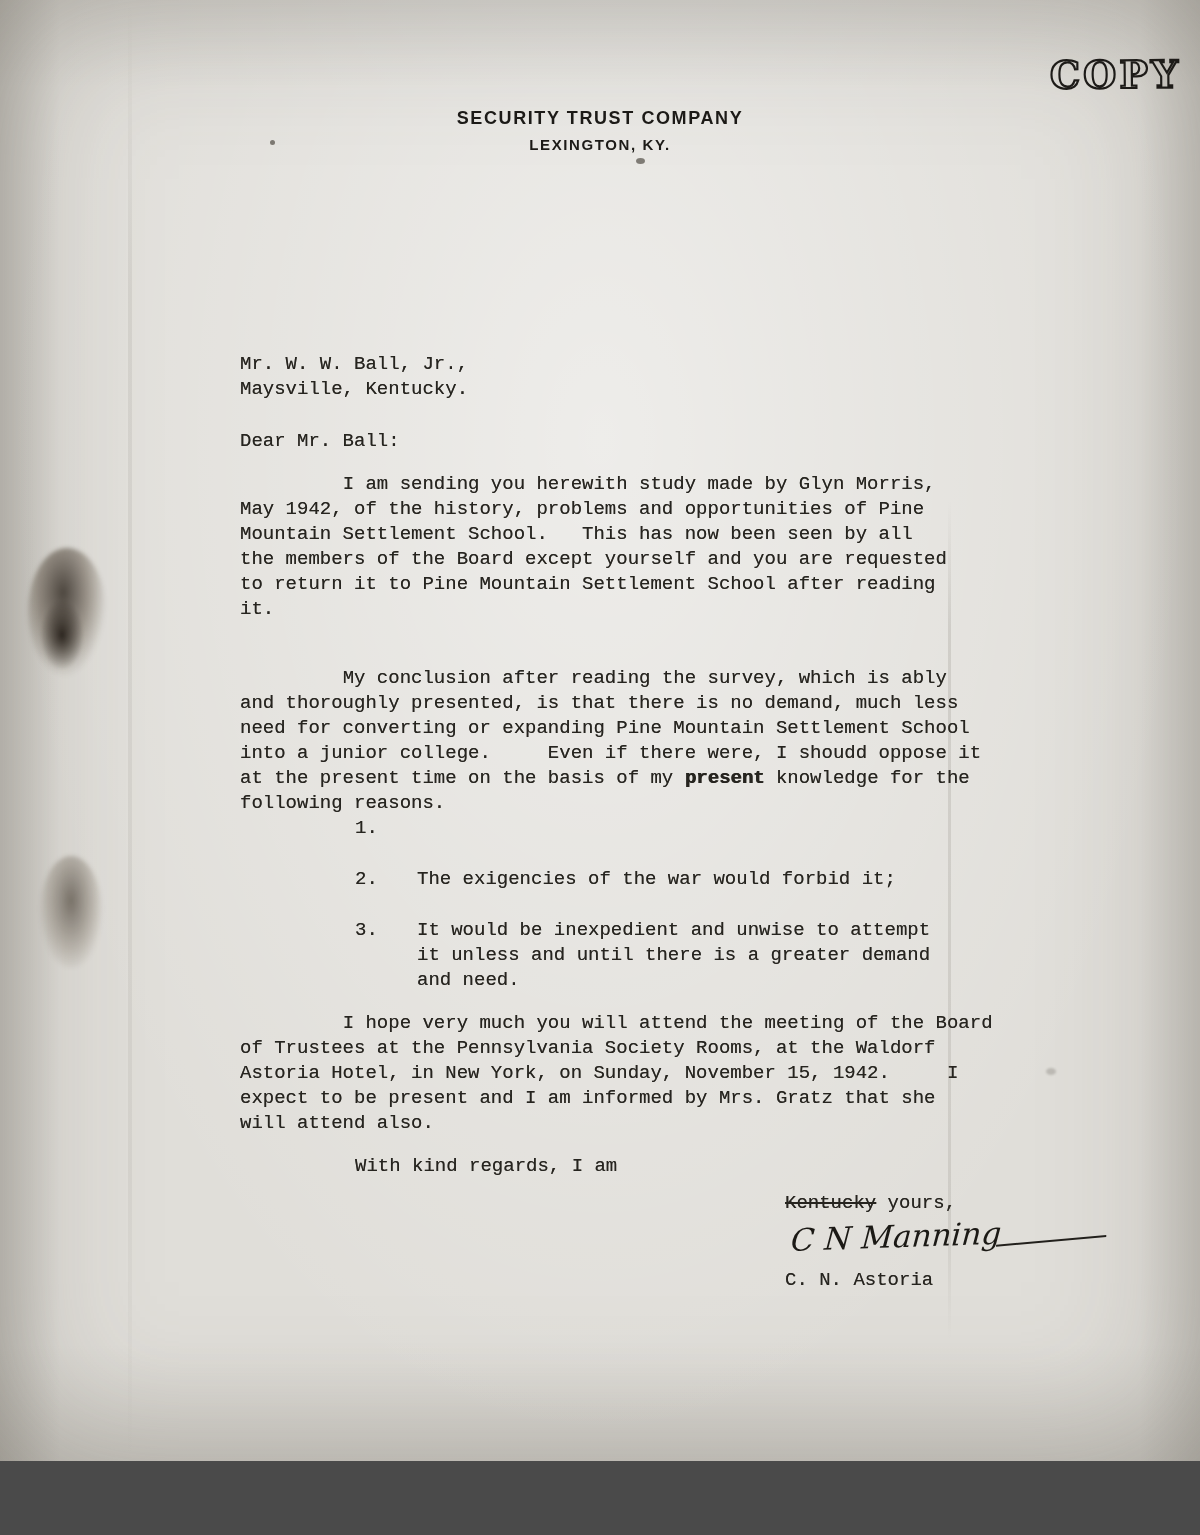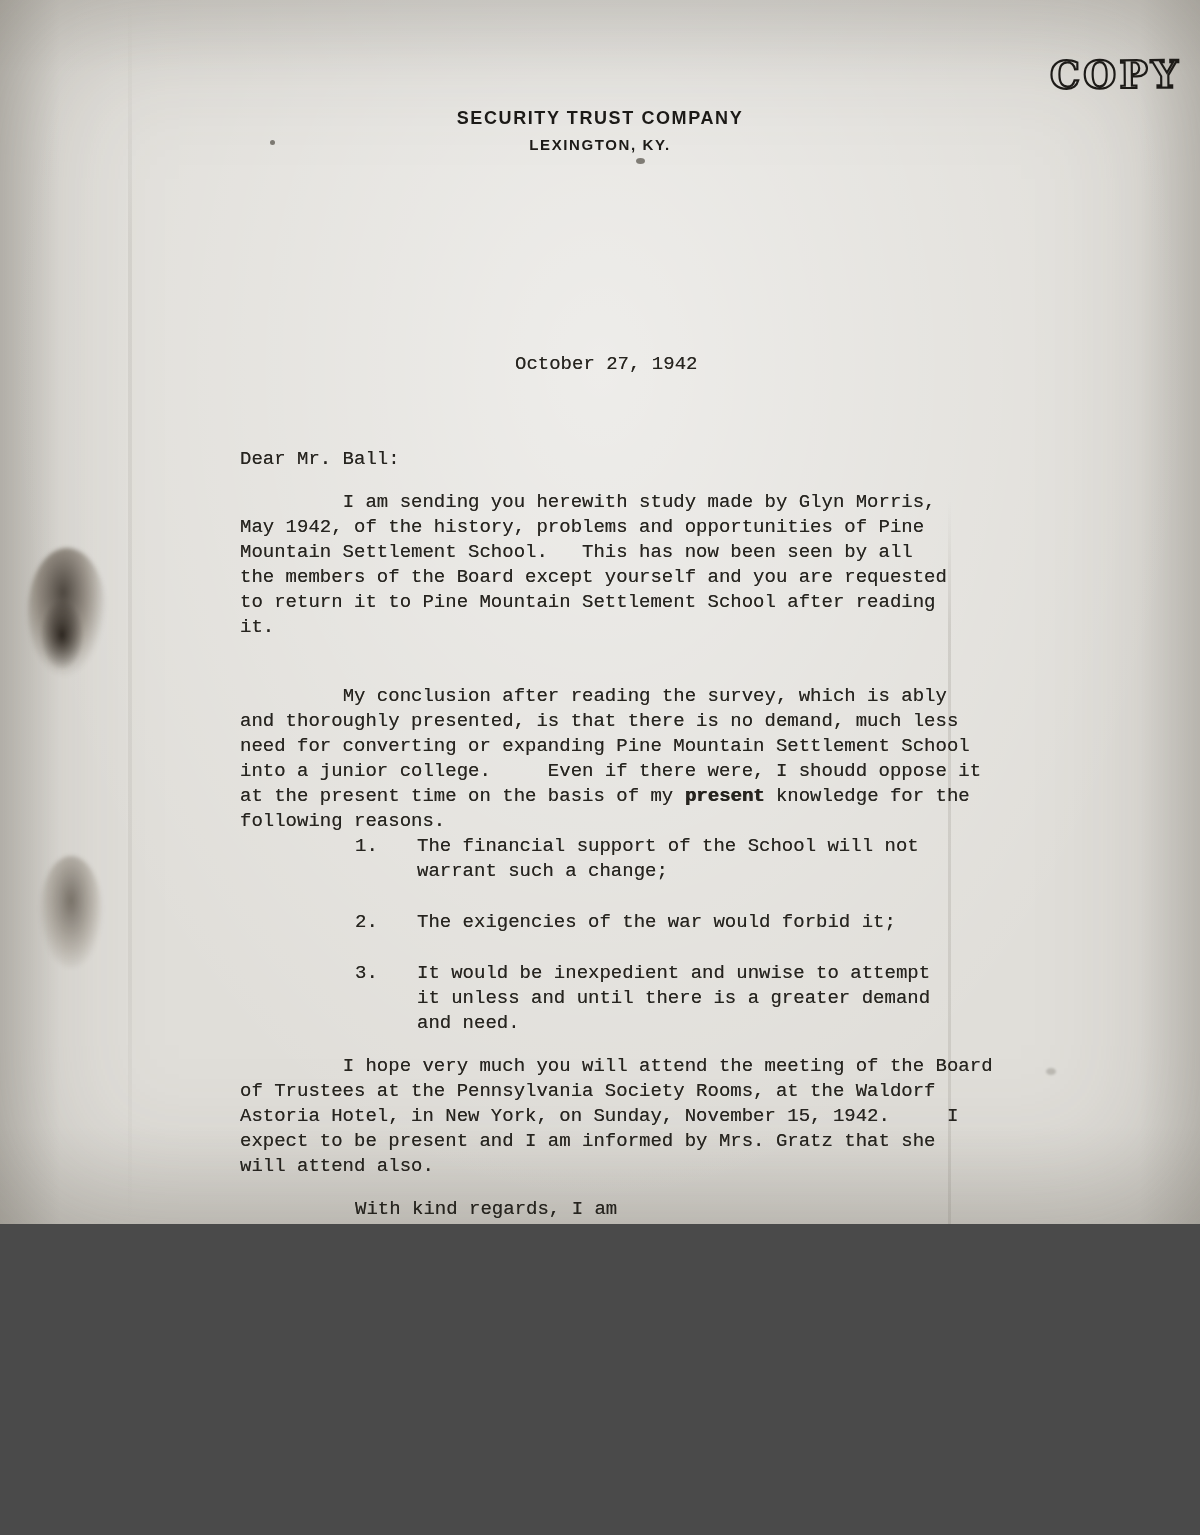--- a/index.html
+++ b/index.html
@@ -1,20 +1,20 @@
 <!DOCTYPE html>
 <html><head>
 <meta charset="utf-8">
 <style>
   * { margin: 0; padding: 0; box-sizing: border-box; }
   html, body { background: #4a4a4a; }
   .page {
     position: relative;
     width: 1200px;
-    height: 1224px;
+    height: 1461px;
     margin: 0 auto;
     overflow: hidden;
     color: #26241f;
     font-family: "Liberation Mono", "DejaVu Sans Mono", monospace;
     background:
       radial-gradient(ellipse at 50% 30%, rgba(255,255,255,0.45), rgba(255,255,255,0) 70%),
       linear-gradient(90deg, rgba(100,95,85,0.22) 0%, rgba(0,0,0,0) 5%, rgba(0,0,0,0) 95%, rgba(100,95,85,0.16) 100%),
       linear-gradient(180deg, rgba(120,115,105,0.10) 0%, rgba(0,0,0,0) 6%, rgba(0,0,0,0) 92%, rgba(120,115,105,0.14) 100%),
       #e0ded9;
     box-shadow: inset 0 0 150px rgba(95,90,78,0.38);
@@ -151,44 +151,45 @@
 
   <div class="copy-stamp">COPY</div>
 
   <div class="letterhead">
     <div class="lh-company">SECURITY TRUST COMPANY</div>
     <div class="lh-location">LEXINGTON, KY.</div>
   </div>
 
   <div class="letter-body">
 
-    <div class="date-line">October 27, 1942</div>
-
+
+    <div class="recipient">
+      <div>Mr. W. W. Ball, Jr.,</div>
+      <div>Maysville, Kentucky.</div>
+    </div>
 
     <div class="salutation">Dear Mr. Ball:</div>
 
     <p class="para para-1">         I am sending you herewith study made by Glyn Morris,
 May 1942, of the history, problems and opportunities of Pine
 Mountain Settlement School.   This has now been seen by all
 the members of the Board except yourself and you are requested
 to return it to Pine Mountain Settlement School after reading
 it.</p>
 
     <p class="para para-2"><span>         My conclusion after reading the survey, which is ably
 and thoroughly presented, is that there is no demand, much less
 need for converting or expanding Pine Mountain Settlement School
 into a junior college.     Even if there were, I shoudd oppose it
 at the present time on the basis of my </span><span class="overtyped">present</span><span> knowledge for the
 following reasons.</span></p>
 
     <ul class="numbered-list">
       <li class="list-item">
         <span class="list-num">1.</span>
-        <span class="list-text">The financial support of the School will not
-warrant such a change;</span>
       </li>
       <li class="list-item">
         <span class="list-num">2.</span>
         <span class="list-text">The exigencies of the war would forbid it;</span>
       </li>
       <li class="list-item">
         <span class="list-num">3.</span>
         <span class="list-text">It would be inexpedient and unwise to attempt
 it unless and until there is a greater demand
 and need.</span>

